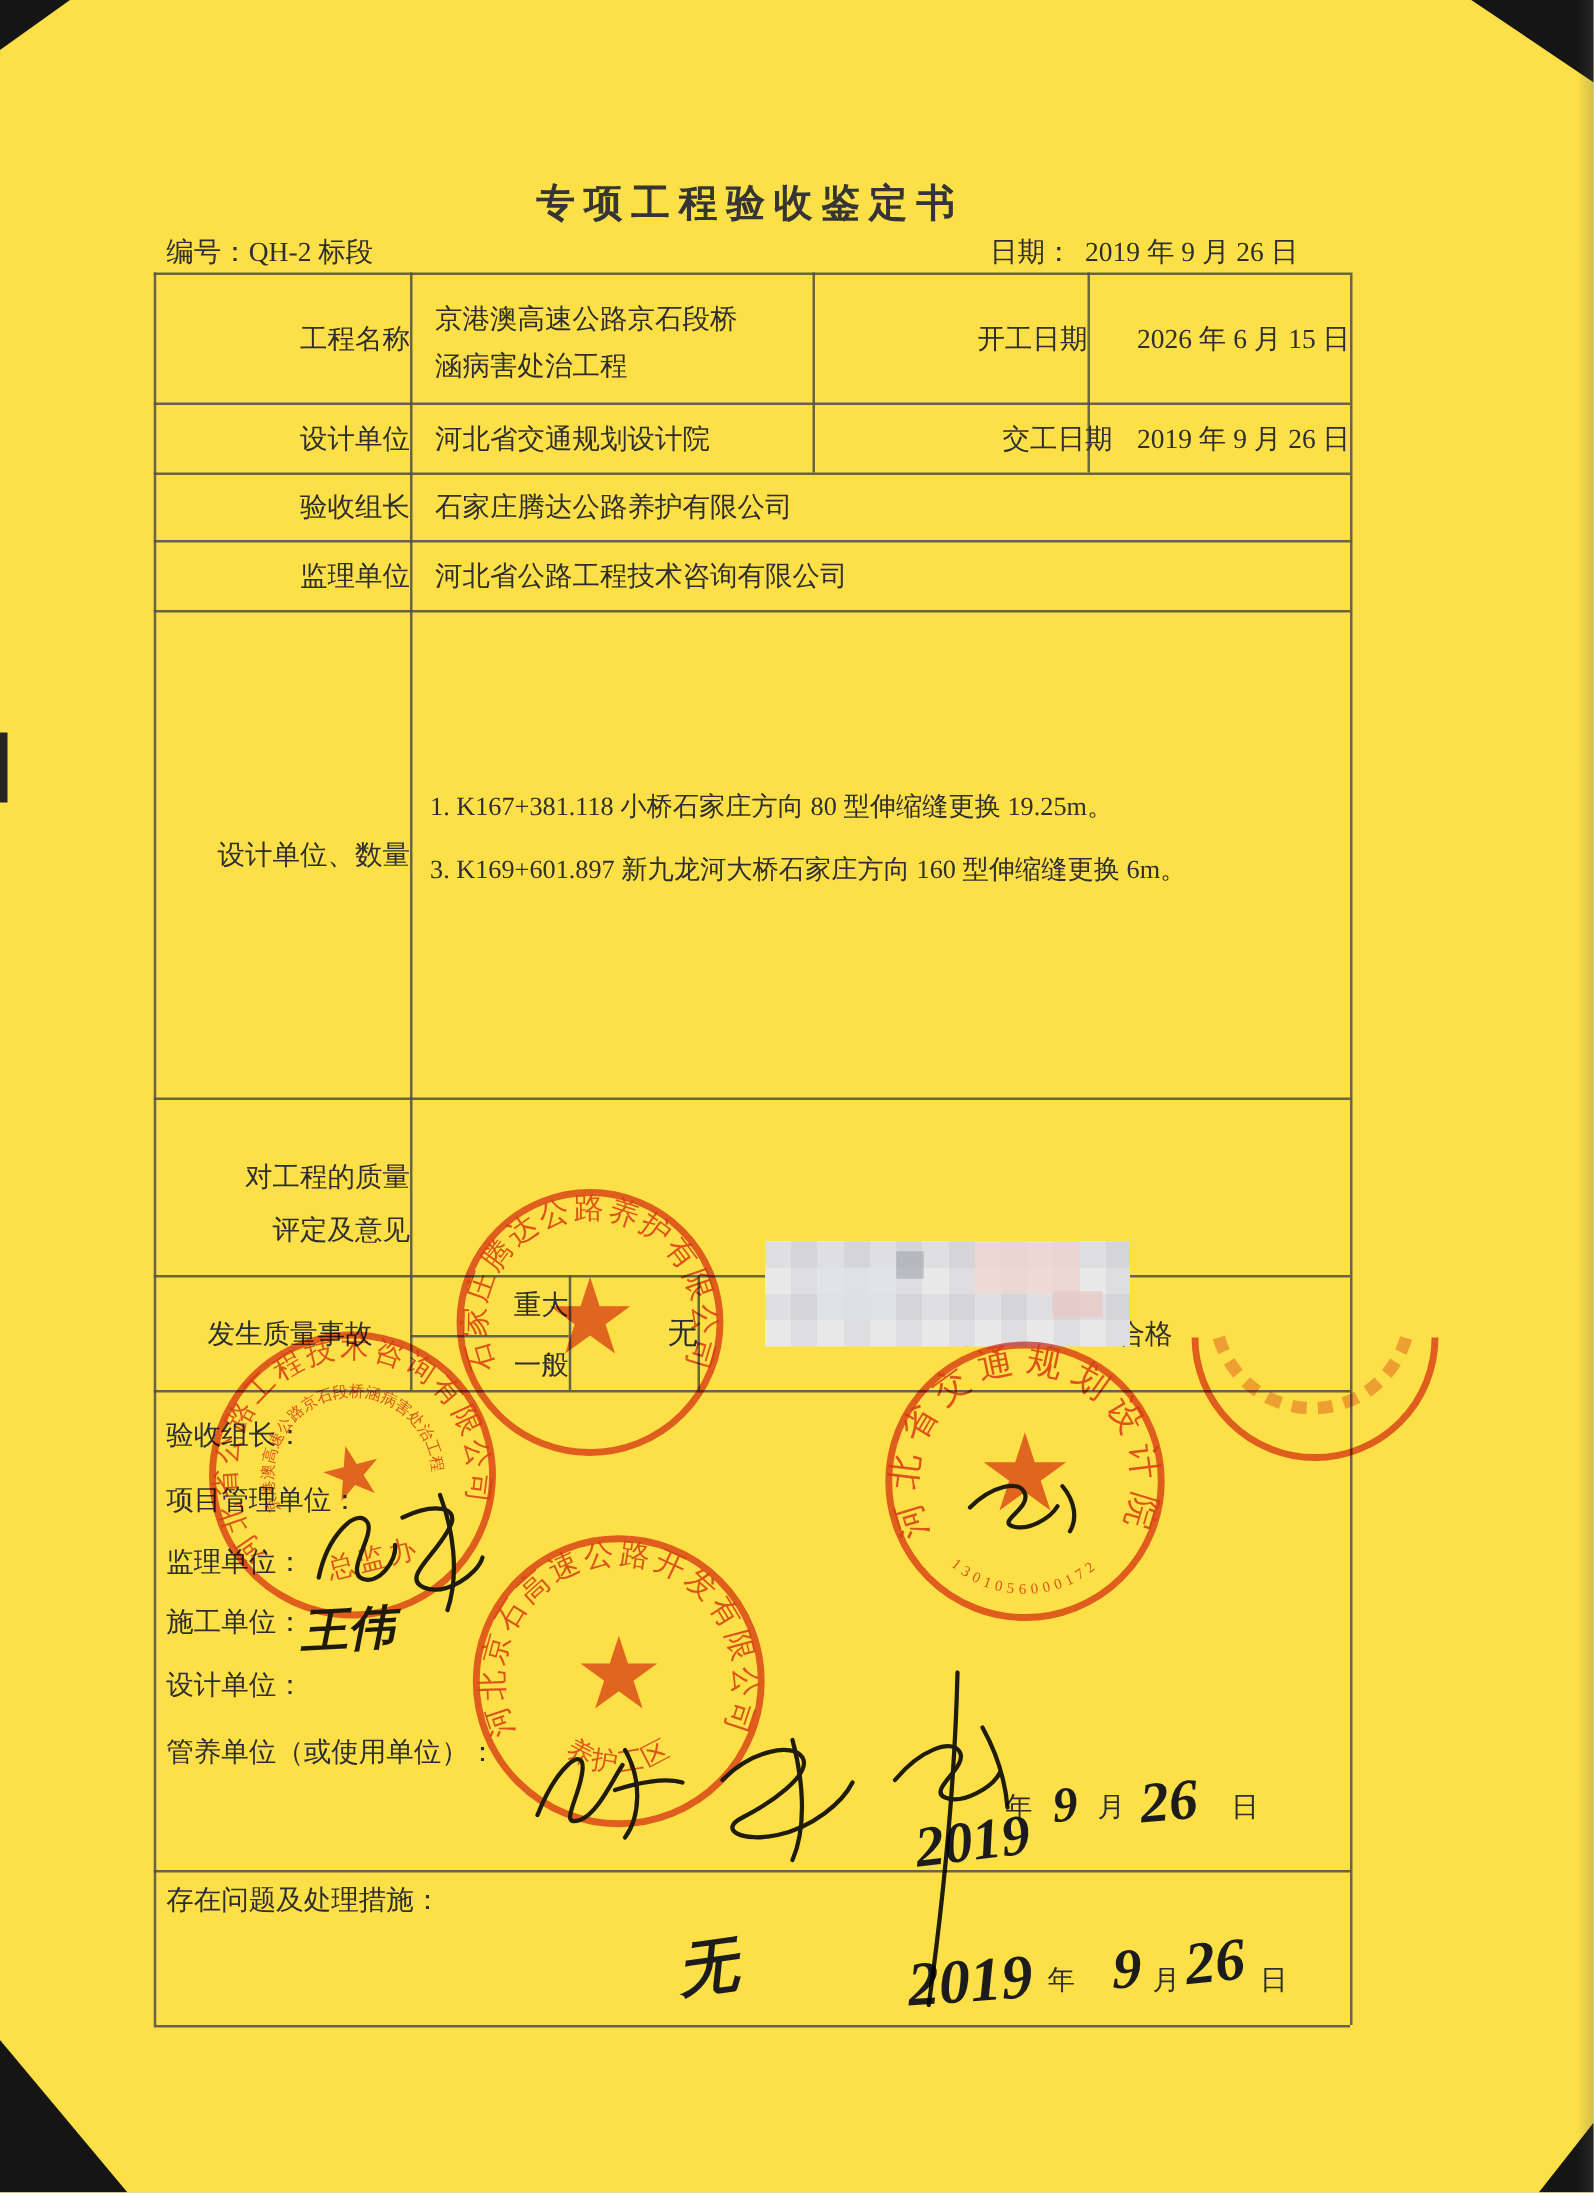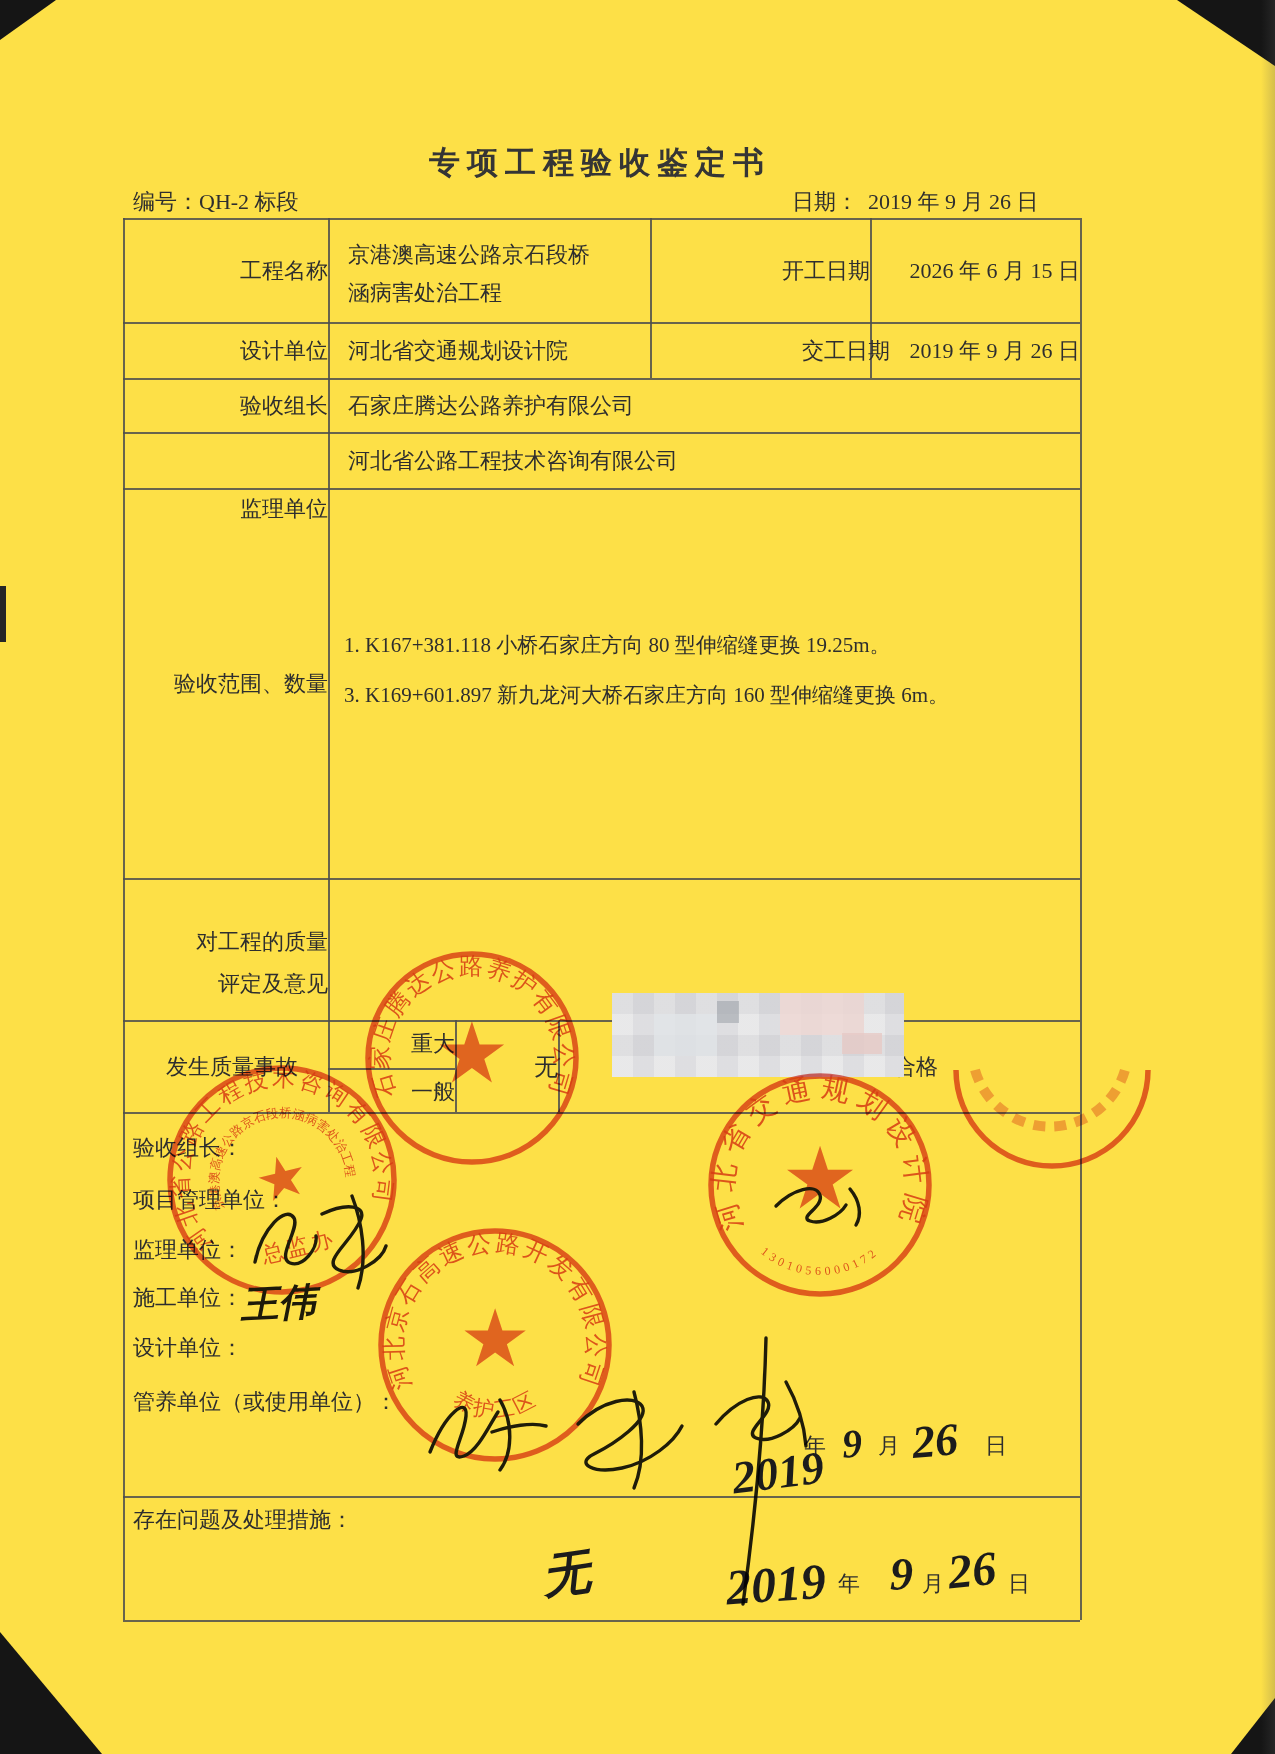--- a/index.html
+++ b/index.html
@@ -70,24 +70,24 @@
   <div class="cell center" style="left:865px;top:257px;width:215px;">2026 年 6 月 15 日</div>
 
   <div class="cell center" style="left:123px;top:337px;width:205px;">设计单位</div>
   <div class="cell" style="left:348px;top:337px;">河北省交通规划设计院</div>
   <div class="cell center" style="left:650px;top:337px;width:240px;">交工日期</div>
   <div class="cell center" style="left:865px;top:337px;width:215px;">2019 年 9 月 26 日</div>
 
   <div class="cell center" style="left:123px;top:392px;width:205px;">验收组长</div>
   <div class="cell" style="left:348px;top:392px;">石家庄腾达公路养护有限公司</div>
 
-  <div class="cell center" style="left:123px;top:447px;width:205px;margin-top:48px;">监理单位</div>
+  <div class="cell center" style="left:123px;top:447px;width:205px;">监理单位</div>
   <div class="cell" style="left:348px;top:447px;">河北省公路工程技术咨询有限公司</div>
 
-  <div class="cell center" style="left:123px;top:670px;width:205px;">验收范围、数量</div>
+  <div class="cell center" style="left:123px;top:670px;width:205px;">设计单位、数量</div>
   <div class="cell" style="left:344px;top:586px;font-size:21px;margin-top:46px;">1. K167+381.118 小桥石家庄方向 80 型伸缩缝更换 19.25m。</div>
   <div class="cell" style="left:344px;top:682px;font-size:21px;">3. K169+601.897 新九龙河大桥石家庄方向 160 型伸缩缝更换 6m。</div>
 
   <div class="cell center" style="left:123px;top:928px;width:205px;">对工程的质量</div>
   <div class="cell center" style="left:123px;top:970px;width:205px;">评定及意见</div>
 
   <div class="cell center" style="left:123px;top:1053px;width:175px;">发生质量事故</div>
   <div class="cell center" style="left:328px;top:1030px;width:127px;">重大</div>
   <div class="cell center" style="left:328px;top:1078px;width:127px;">一般</div>
   <div class="cell center" style="left:455px;top:1052px;width:103px;font-size:24px;">无</div>

